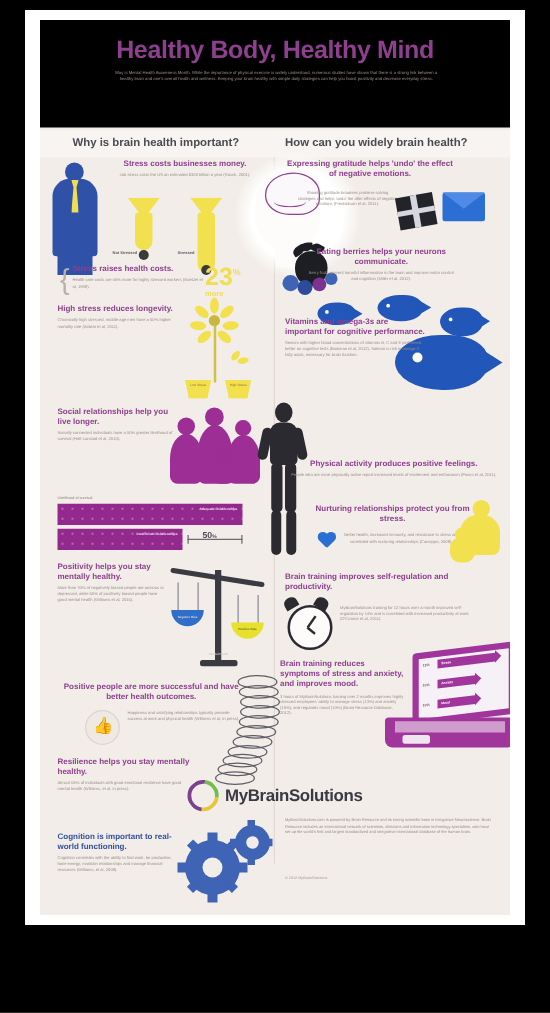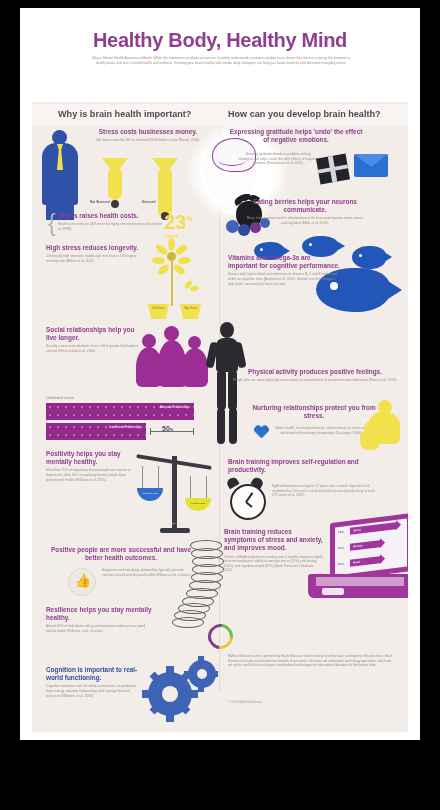--- a/index.html
+++ b/index.html
@@ -6,21 +6,21 @@
   body{width:440px;height:810px;overflow:hidden;font-family:"Liberation Sans",sans-serif;}
 
   .stage{position:relative;width:440px;height:810px;background:#000;}
 
   
   .paper{position:absolute;left:20px;top:8px;width:400px;height:732px;background:#ffffff;}
   
   .sheet{position:absolute;left:12px;top:8px;width:376px;height:716px;background:#f2ede8;overflow:hidden;}
 
   
-  .hdr{position:absolute;left:0;top:0;width:376px;height:86px;background:#ffffff;}
+  .hdr{position:absolute;left:0;top:0;width:376px;height:86px;background:#000000;}
   .title{position:absolute;left:0;top:13px;width:376px;text-align:center;
          font-size:20px;font-weight:bold;color:#8e3f8e;letter-spacing:-0.3px;}
   .intro{position:absolute;left:58px;top:40px;width:262px;text-align:center;
          font-size:3.4px;line-height:5.2px;color:#9a8f88;}
 
   
   .colhdr{position:absolute;top:88px;height:22px;background:#f7f4f1;}
   .colhdr span{position:absolute;left:0;top:5px;font-size:9.1px;font-weight:bold;color:#4a4a52;white-space:nowrap;}
   .colL{left:0;width:188px;}
   .colL span{left:26px;}
@@ -188,21 +188,21 @@
 
     <div class="hdr">
       <div class="title">Healthy Body, Healthy Mind</div>
       <div class="intro">May is Mental Health Awareness Month. While the importance of physical exercise is widely understood, numerous studies have shown that there is a strong link between a healthy brain and one's overall health and wellness. Keeping your brain healthy with simple daily strategies can help you boost positivity and decrease everyday stress.</div>
     </div>
 
     <div class="colhdr colL">
       <span>Why is brain health important?</span>
     </div>
     <div class="colhdr colR">
-      <span>How can you develop brain health?</span>
+      <span>How can you widely brain health?</span>
     </div>
     <div class="divider"></div>
 
     <div class="body">
 
       <div class="art" style="left:150px;top:0px;width:110px;height:105px;">
         <div class="glow" style="left:6px;top:-4px;width:100px;height:100px;"></div>
         <div class="headsil"></div>
         <div class="neck"></div>
         <div class="brain"></div>
@@ -507,21 +507,21 @@
                 <span>Mood</span>
               </div>
         </div>
         <div class="lap-base" style="left:0px;top:56px;width:104px;height:24px;">
           <div class="lap-pad" style="left:14px;top:14px;width:22px;height:7px;"></div>
           <div class="lap-in" style="left:8px;top:3px;width:88px;height:9px;opacity:.55"></div>
         </div>
       </div>
 
       <div class="logo" style="top:498px;">
-        <span class="logoswirl"></span>
+        <span class="logoswirl"></span><span class="logotxt">MyBrainSolutions</span>
       </div>
       <div class="foot" style="left:196px;top:528px;width:166px;">MyBrainSolutions.com is powered by Brain Resource and its strong scientific base in integrative Neuroscience. Brain Resource includes an international network of scientists, clinicians and information technology specialists, who have set up the world's first and largest standardized and integrative international database of the human brain.</div>
       <div class="copy" style="left:196px;top:574px;">© 2012 MyBrainSolutions</div>
 
     </div>
   </div>
  </div>
 </div>
 
 </body></html>

